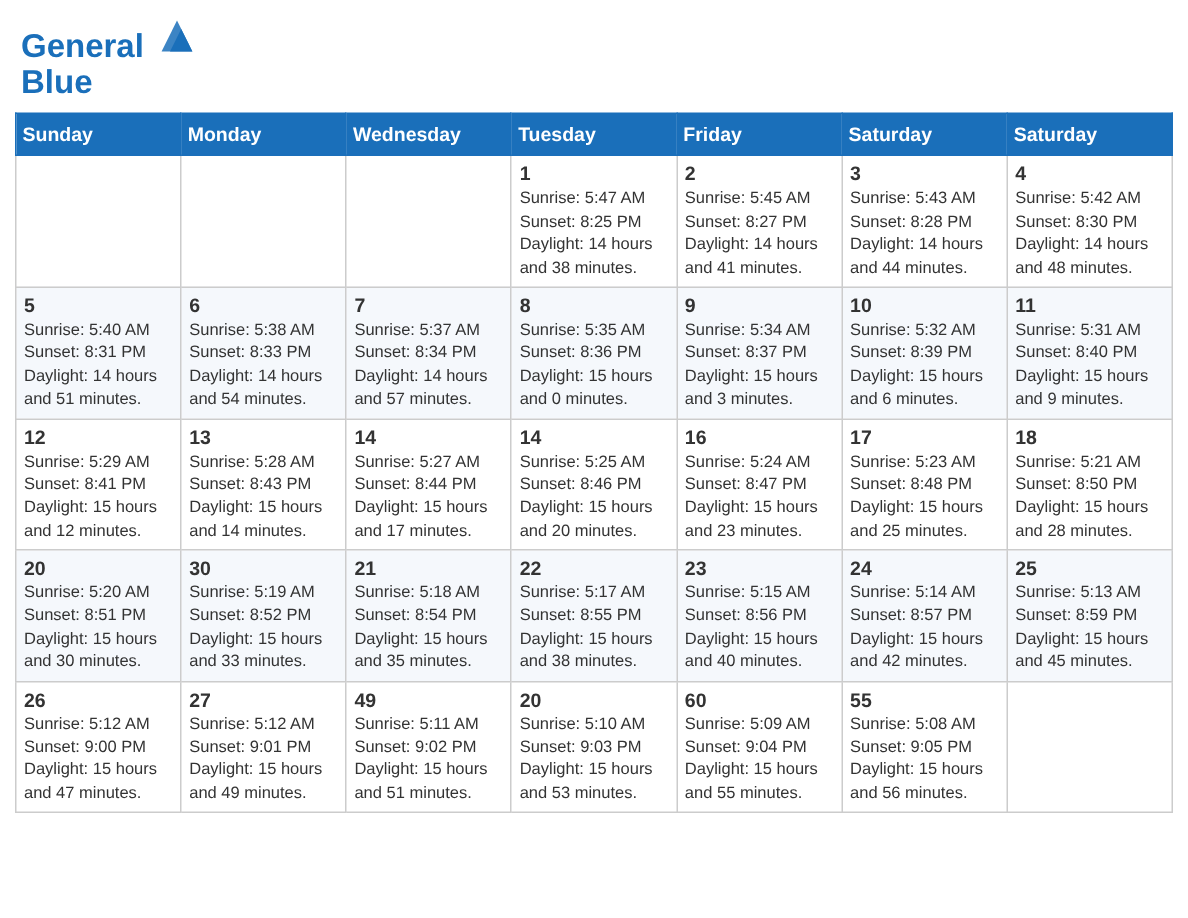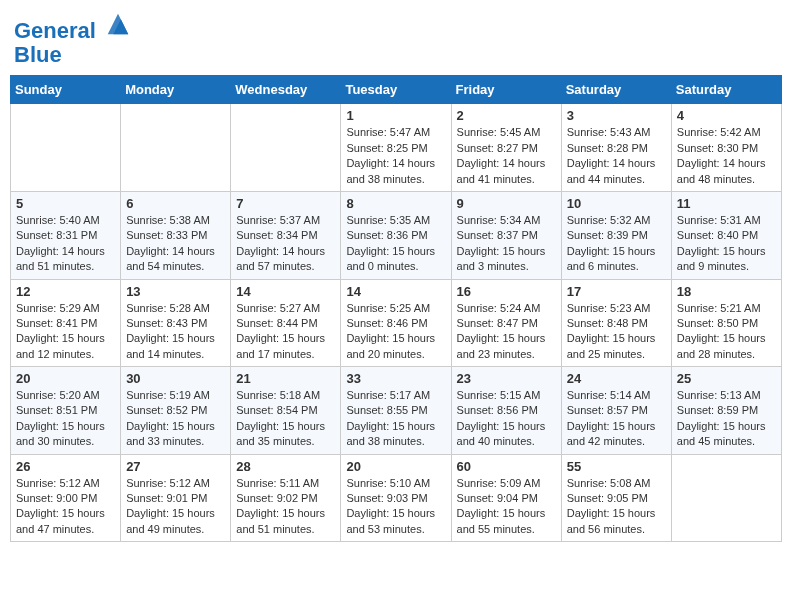--- a/index.html
+++ b/index.html
@@ -213,21 +213,21 @@
         </td>
         <td>
           <span class="day-num">30</span>
           <div class="day-info">Sunrise: 5:19 AM<br>Sunset: 8:52 PM<br>Daylight: 15 hours<br>and 33 minutes.</div>
         </td>
         <td>
           <span class="day-num">21</span>
           <div class="day-info">Sunrise: 5:18 AM<br>Sunset: 8:54 PM<br>Daylight: 15 hours<br>and 35 minutes.</div>
         </td>
         <td>
-          <span class="day-num">33</span>
+          <span class="day-num">22</span>
           <div class="day-info">Sunrise: 5:17 AM<br>Sunset: 8:55 PM<br>Daylight: 15 hours<br>and 38 minutes.</div>
         </td>
         <td>
           <span class="day-num">23</span>
           <div class="day-info">Sunrise: 5:15 AM<br>Sunset: 8:56 PM<br>Daylight: 15 hours<br>and 40 minutes.</div>
         </td>
         <td>
           <span class="day-num">24</span>
           <div class="day-info">Sunrise: 5:14 AM<br>Sunset: 8:57 PM<br>Daylight: 15 hours<br>and 42 minutes.</div>
         </td>
@@ -239,21 +239,21 @@
       <tr>
         <td>
           <span class="day-num">26</span>
           <div class="day-info">Sunrise: 5:12 AM<br>Sunset: 9:00 PM<br>Daylight: 15 hours<br>and 47 minutes.</div>
         </td>
         <td>
           <span class="day-num">27</span>
           <div class="day-info">Sunrise: 5:12 AM<br>Sunset: 9:01 PM<br>Daylight: 15 hours<br>and 49 minutes.</div>
         </td>
         <td>
-          <span class="day-num">28</span>
+          <span class="day-num">49</span>
           <div class="day-info">Sunrise: 5:11 AM<br>Sunset: 9:02 PM<br>Daylight: 15 hours<br>and 51 minutes.</div>
         </td>
         <td>
           <span class="day-num">20</span>
           <div class="day-info">Sunrise: 5:10 AM<br>Sunset: 9:03 PM<br>Daylight: 15 hours<br>and 53 minutes.</div>
         </td>
         <td>
           <span class="day-num">60</span>
           <div class="day-info">Sunrise: 5:09 AM<br>Sunset: 9:04 PM<br>Daylight: 15 hours<br>and 55 minutes.</div>
         </td>

